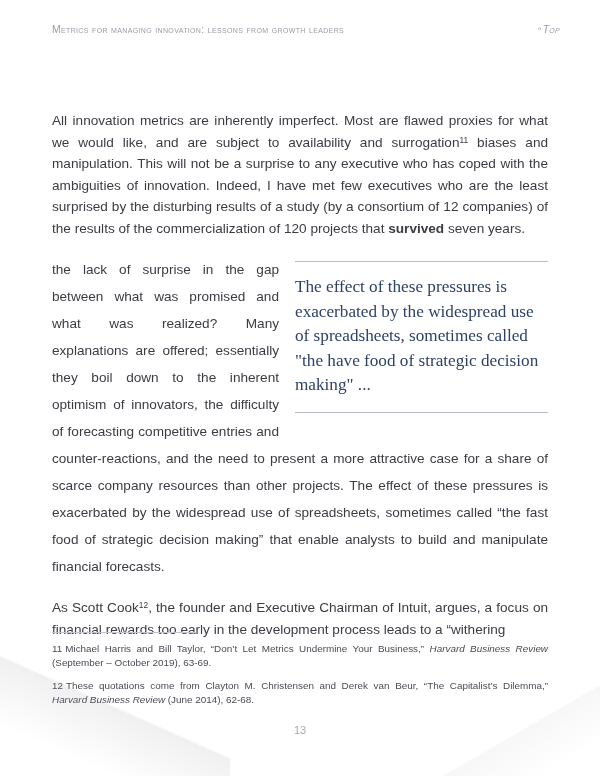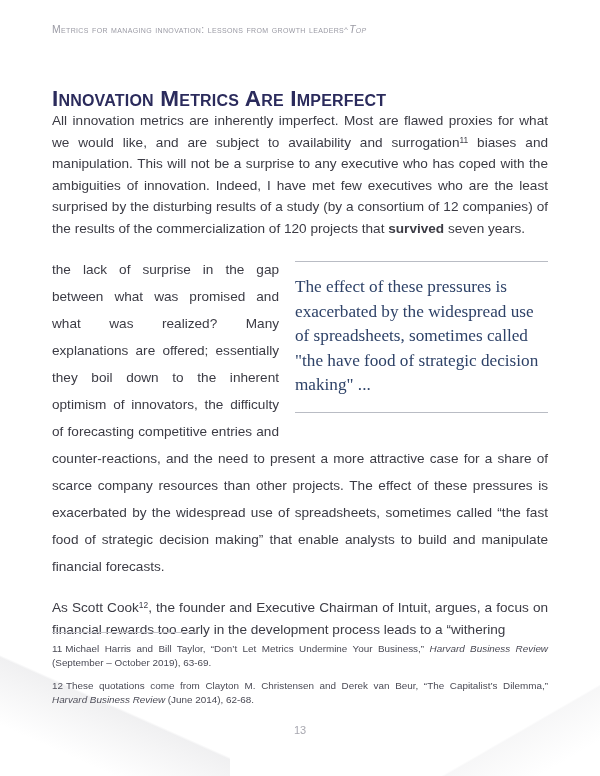--- a/index.html
+++ b/index.html
@@ -42,21 +42,21 @@
   }
 
   
   .running-head {
     position: absolute;
     top: 24px;
     left: 52px;
     right: 40px;
     display: flex;
     align-items: baseline;
-    justify-content: flex-start;
+    justify-content: space-between;
   }
   .running-head-title {
     font-size: 10.4px;
     letter-spacing: 0.35px;
     color: #9a9aa4;
     font-variant: small-caps;
     text-transform: lowercase;
   }
   .running-head-title::first-letter { text-transform: uppercase; }
   .top-link {
@@ -174,21 +174,20 @@
 
 <div class="page">
 
   <div class="running-head">
     <div class="running-head-title">Metrics for Managing Innovation: Lessons From Growth Leaders</div>
     <div class="top-link">
       <span class="chev">^</span><span>Top</span>
     </div>
   </div>
 
-  <h1 class="page-title">Innovation Metrics Are Imperfect</h1>
 
   <div class="body-area">
 
     <p class="body"><span>All innovation metrics are inherently imperfect. Most are flawed proxies for what we would like, and are subject to availability and surrogation</span><sup>11</sup><span> biases and manipulation. This will not be a surprise to any executive who has coped with the ambiguities of innovation. Indeed, I have met few executives who are the least surprised by the disturbing results of a study (by a consortium of 12 companies) of the results of the commercialization of 120 projects that </span><b>survived</b><span> seven years.</span></p>
 
 
     <div class="pullquote">The effect of these pressures is exacerbated by the widespread use of spreadsheets, sometimes called "the have food of strategic decision making" ...</div>
 
     <p class="wrap-para">the lack of surprise in the gap between what was promised and what was realized? Many explanations are offered; essentially they boil down to the inherent optimism of innovators, the difficulty of forecasting competitive entries and counter-reactions, and the need to present a more attractive case for a share of scarce company resources than other projects. The effect of these pressures is exacerbated by the widespread use of spreadsheets, sometimes called “the fast food of strategic decision making” that enable analysts to build and manipulate financial forecasts.</p>
 

